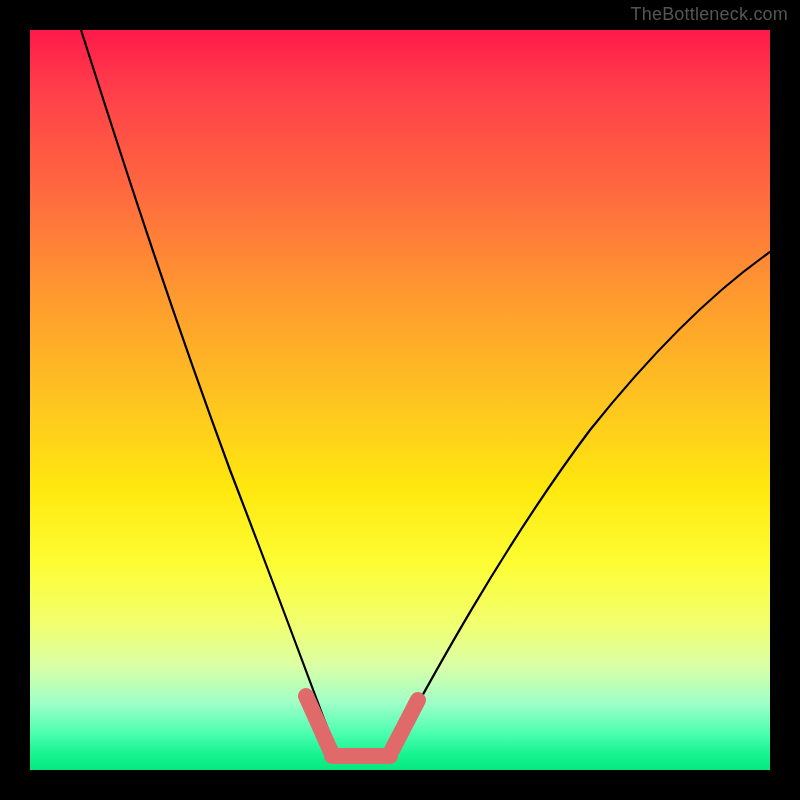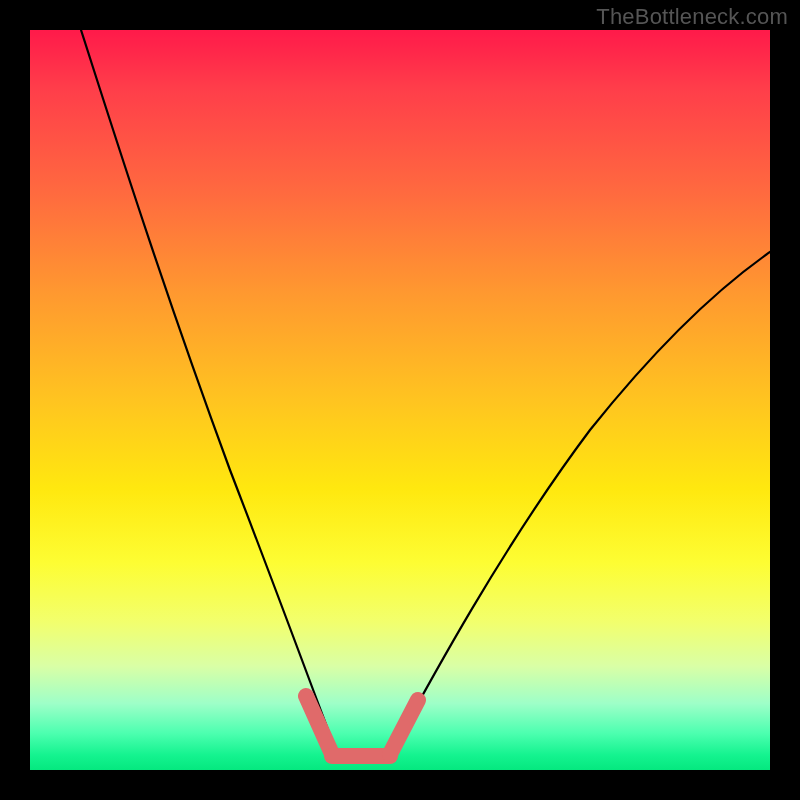--- a/index.html
+++ b/index.html
@@ -10,21 +10,21 @@
     background: #000;
     position: relative;
     overflow: hidden;
     font-family: Arial, Helvetica, sans-serif;
   }
   .watermark {
     position: absolute;
     top: 4px;
     right: 12px;
     color: #555;
-    font-size: 22px;
+    font-size: 18px;
     letter-spacing: 0.2px;
     z-index: 10;
     font-weight: 400;
   }
   .plot-area {
     position: absolute;
     left: 30px;
     top: 30px;
     width: 740px;
     height: 740px;

